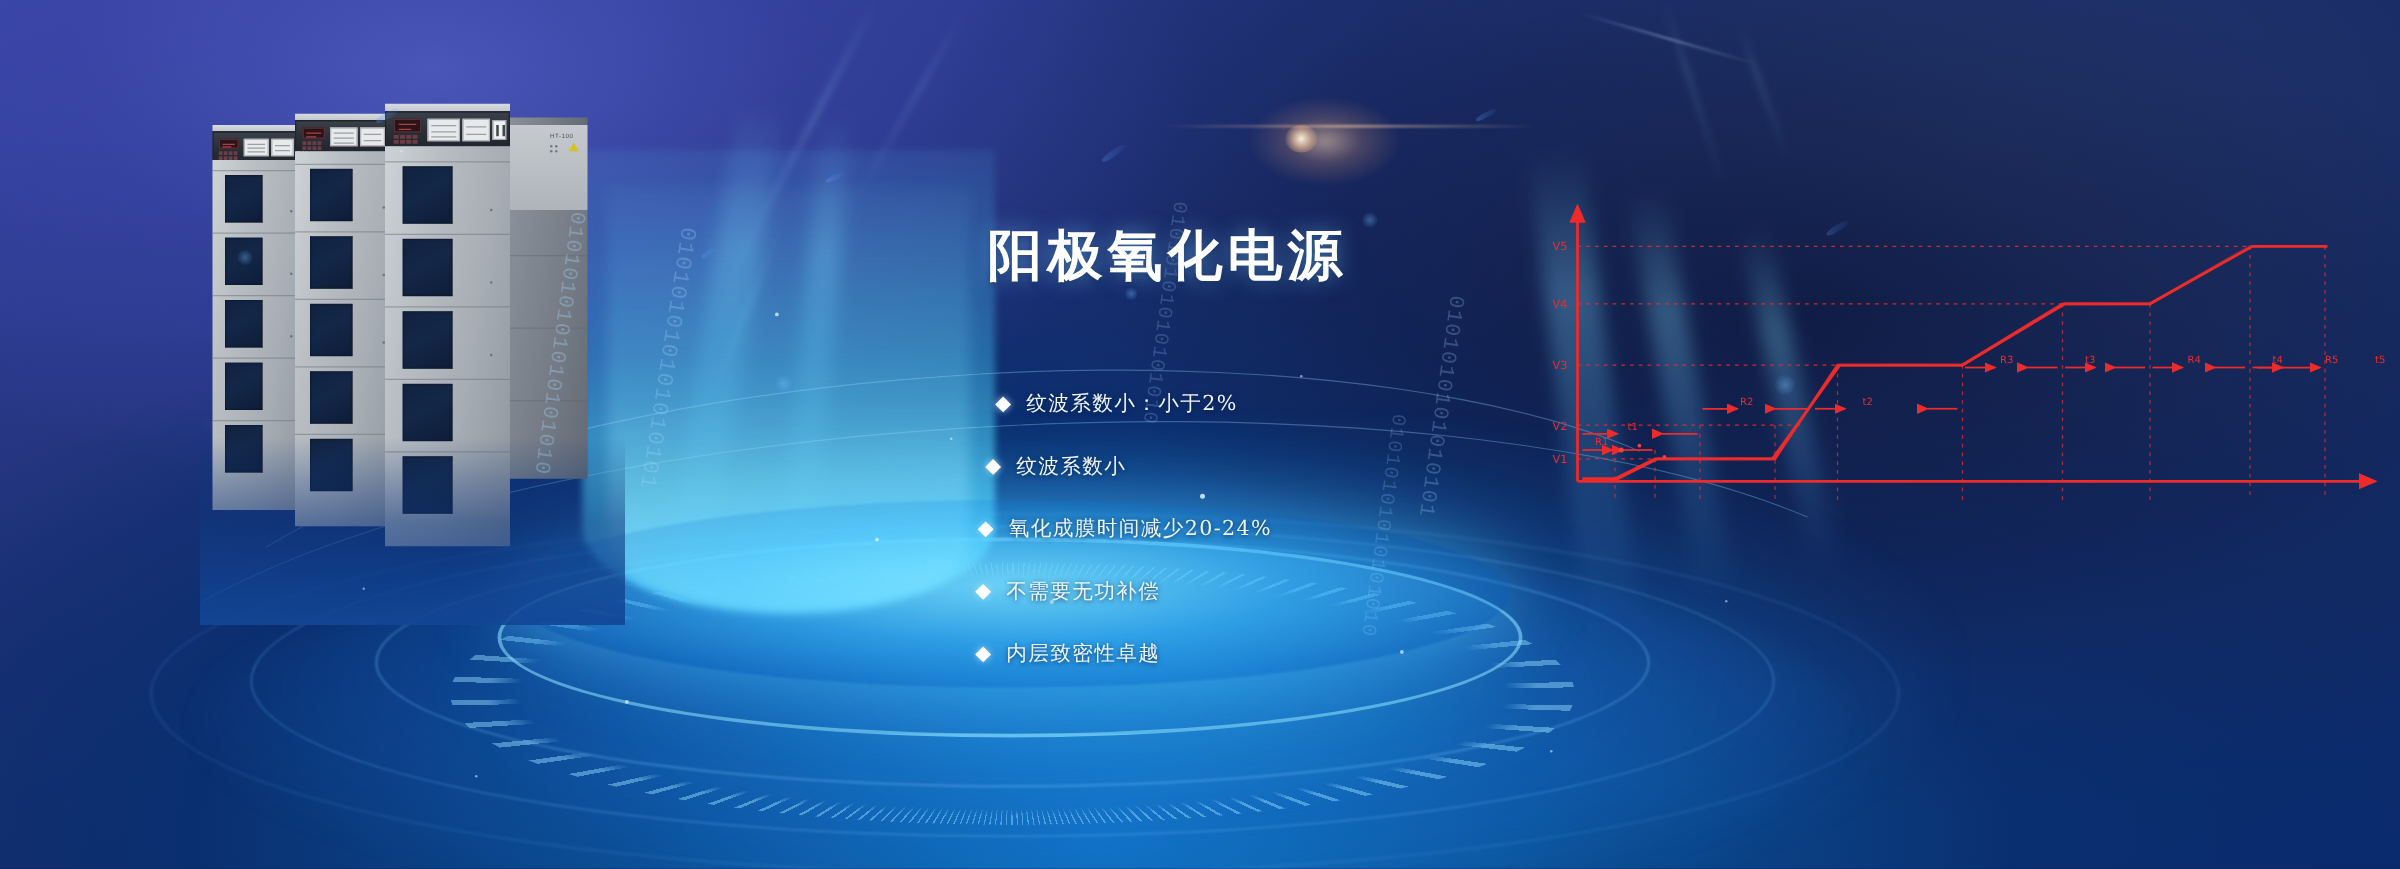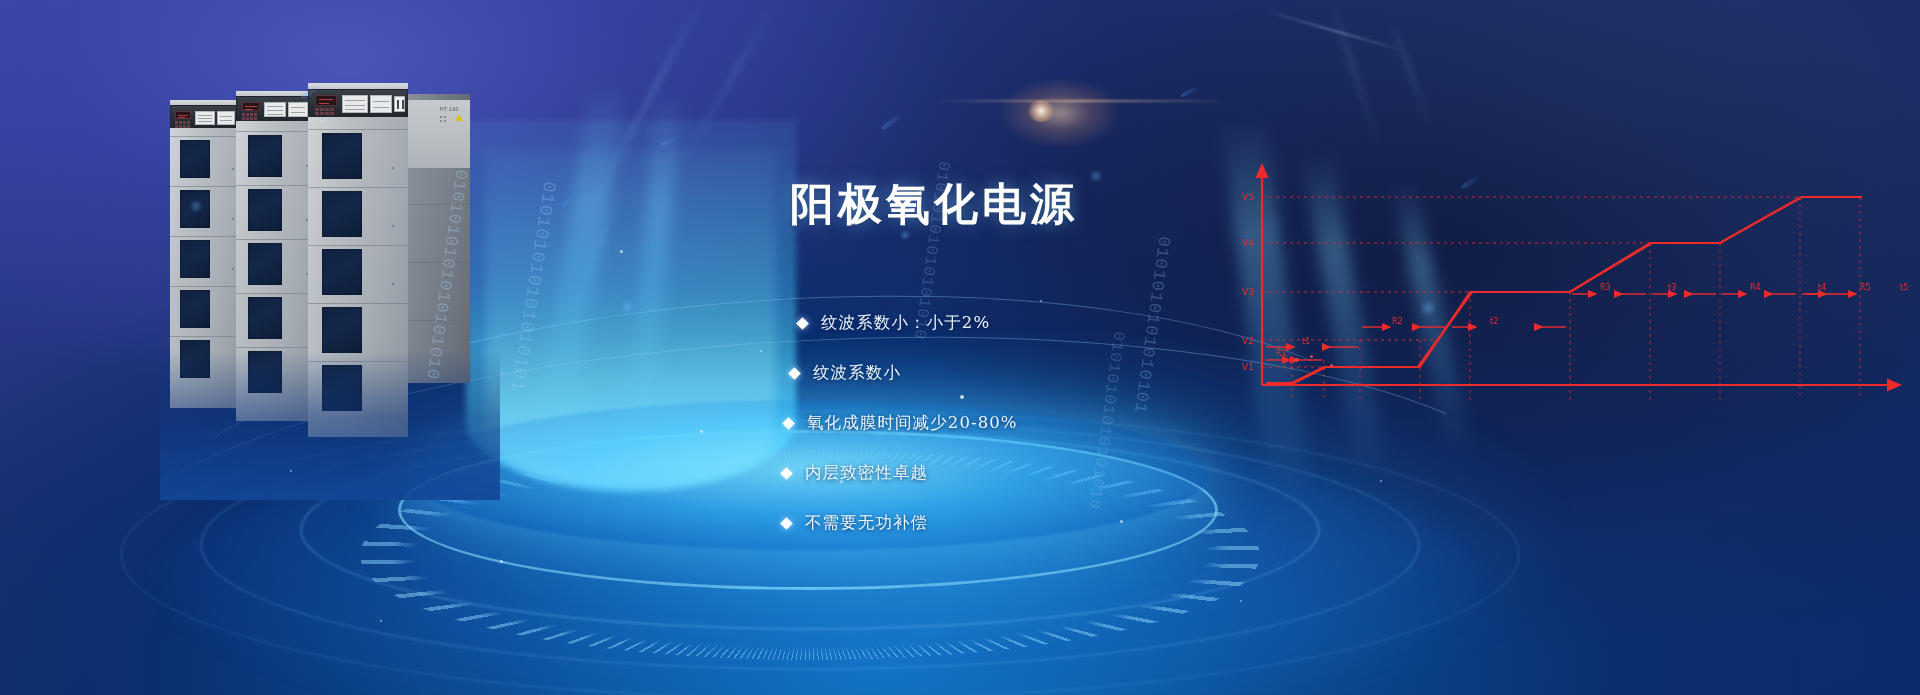--- a/index.html
+++ b/index.html
@@ -606,26 +606,26 @@
       <div class="bullet">
         <span class="dia"></span>
         <span>纹波系数小：小于2%</span>
       </div>
       <div class="bullet">
         <span class="dia"></span>
         <span>纹波系数小</span>
       </div>
       <div class="bullet">
         <span class="dia"></span>
-        <span>氧化成膜时间减少20-80%</span>
+        <span>氧化成膜时间减少20-24%</span>
+      </div>
+      <div class="bullet">
+        <span class="dia"></span>
+        <span>不需要无功补偿</span>
       </div>
       <div class="bullet">
         <span class="dia"></span>
         <span>内层致密性卓越</span>
       </div>
-      <div class="bullet">
-        <span class="dia"></span>
-        <span>不需要无功补偿</span>
-      </div>
     </div>
   </div>
 
 </div>
 
 </body></html>

